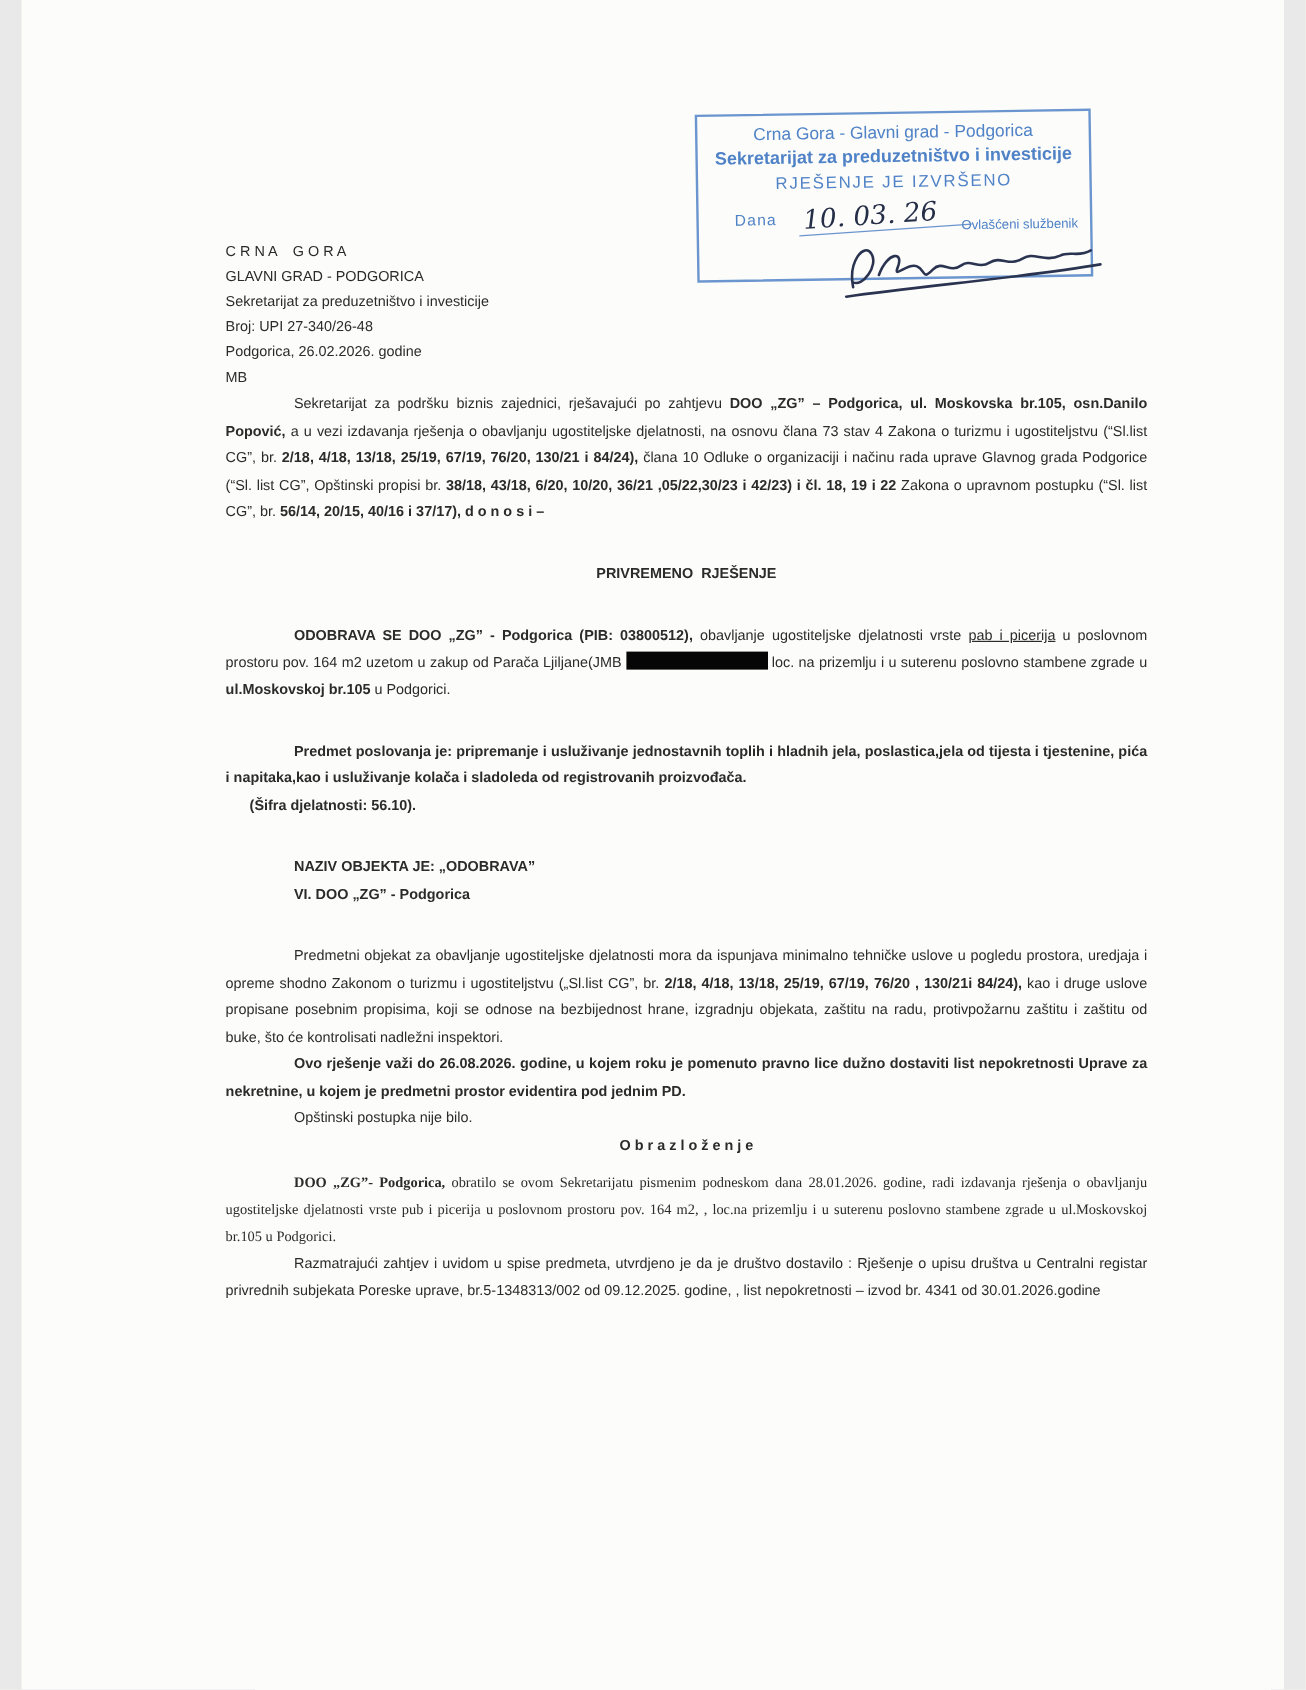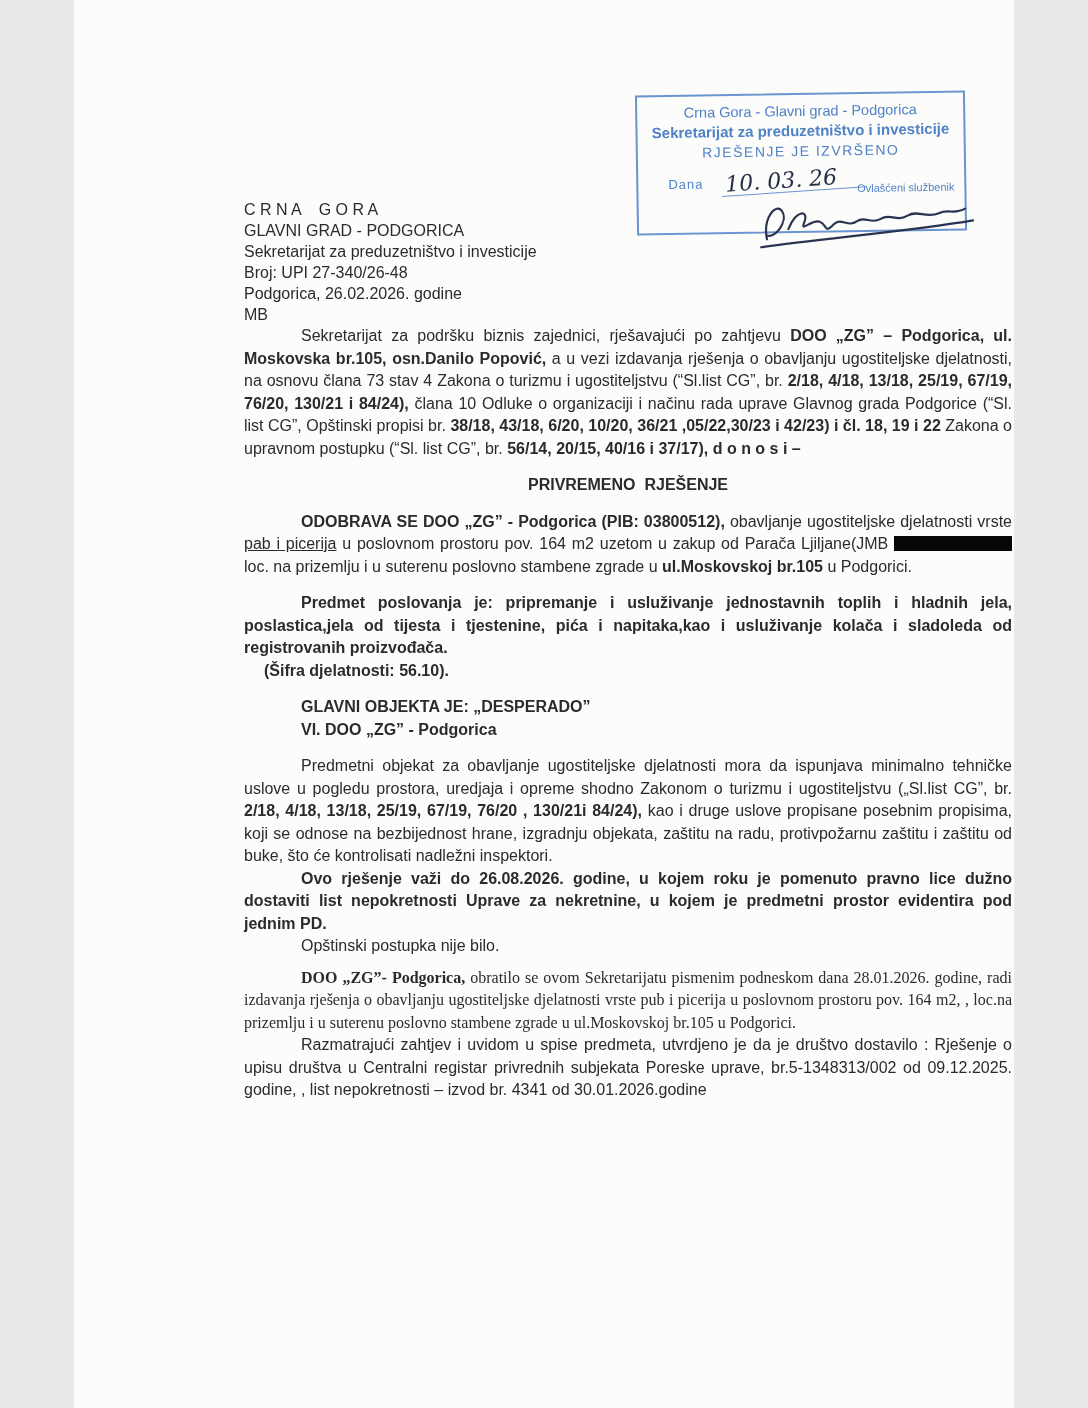--- a/index.html
+++ b/index.html
@@ -1,19 +1,19 @@
 <!DOCTYPE html>
 <html><head>
 <meta charset="utf-8">
 <style>
   * { box-sizing: border-box; }
   html, body { margin: 0; padding: 0; background: #e9e9e9; }
 
   .page {
-    width: 940px;
+    width: 1052px;
     height: 1408px;
     margin: 0 auto;
     position: relative;
     background: #fcfcfa;
     font-family: "Liberation Sans", "DejaVu Sans", sans-serif;
     color: #2b2b2b;
     overflow: hidden;
   }
 
   
@@ -68,30 +68,30 @@
     height: 70px;
     pointer-events: none;
   }
 
   
   .content {
     position: absolute;
     left: 170px;
     top: 199px;
     width: 768px;
-    font-size: 16px;
+    font-size: 12px;
     line-height: 22.5px;
   }
   .hdr { line-height: 21px; }
   .hline { white-space: pre; }
 
   #doc-body .p { text-align: justify; text-indent: 57px; }
   #doc-body .center { text-align: center; font-weight: 700; white-space: pre; text-indent: 0; }
   #doc-body .shift { padding-left: 20px; }
-  #doc-body .gap { margin-top: 14px; }
+  #doc-body .gap { margin-top: 29px; }
   #doc-body .gapsm { margin-top: 9px; font-family: Liberation Serif, serif; }
 
   .b { font-weight: 700; }
   .u { text-decoration: underline; }
   .redacted {
     display: inline-block;
     width: 118px;
     height: 15px;
     background: #060606;
     vertical-align: -2px;
@@ -124,23 +124,24 @@
       <div class="hline">Broj: UPI 27-340/26-48</div>
       <div class="hline">Podgorica, 26.02.2026. godine</div>
       <div class="hline">MB</div>
     </div>
     <div id="doc-body">
         <div class="p"><span>Sekretarijat za podršku biznis zajednici, rješavajući po zahtjevu </span><span class="b">DOO „ZG” – Podgorica, ul. Moskovska br.105, osn.Danilo Popović,</span><span> a u vezi izdavanja rješenja o obavljanju ugostiteljske djelatnosti, na osnovu člana 73 stav 4 Zakona o turizmu i ugostiteljstvu (“Sl.list CG”, br. </span><span class="b">2/18, 4/18, 13/18, 25/19, 67/19, 76/20, 130/21 i 84/24),</span><span> člana 10 Odluke o organizaciji i načinu rada uprave Glavnog grada Podgorice (“Sl. list CG”, Opštinski propisi br. </span><span class="b">38/18, 43/18, 6/20, 10/20, 36/21 ,05/22,30/23 i 42/23) i čl. 18, 19 i 22</span><span> Zakona o upravnom postupku (“Sl. list CG”, br. </span><span class="b">56/14, 20/15, 40/16 i 37/17),</span><span class="b"> d o n o s i –</span></div>
         <div class="center gap"><span class="b">PRIVREMENO  RJEŠENJE</span></div>
         <div class="p gap"><span class="b">ODOBRAVA SE DOO „ZG” - Podgorica (PIB: 03800512),</span><span> obavljanje ugostiteljske djelatnosti vrste </span><span class="u">pab i picerija</span><span> u poslovnom prostoru pov. 164 m2 uzetom u zakup od Parača Ljiljane(JMB </span><span class="redacted"></span><span> loc. na prizemlju i u suterenu poslovno stambene zgrade u </span><span class="b">ul.Moskovskoj br.105</span><span> u Podgorici.</span></div>
         <div class="p gap"><span class="b">Predmet poslovanja je: pripremanje i usluživanje jednostavnih toplih i hladnih jela, poslastica,jela od tijesta i tjestenine, pića i napitaka,kao i usluživanje kolača i sladoleda od registrovanih proizvođača.</span></div>
         <div class="shift"><span class="b">(Šifra djelatnosti: 56.10).</span></div>
-        <div class="p gap"><span class="b">GLAVNI OBJEKTA JE:  „DESPERADO”</span></div>
+        <div class="p gap"><span class="b">NAZIV OBJEKTA JE:  „ODOBRAVA”</span></div>
         <div class="p"><span class="b">VI. DOO „ZG” - Podgorica</span></div>
         <div class="p gap"><span>Predmetni objekat za obavljanje ugostiteljske djelatnosti mora da ispunjava minimalno tehničke uslove u pogledu prostora, uredjaja i opreme shodno Zakonom o turizmu i ugostiteljstvu („Sl.list CG”, br. </span><span class="b">2/18, 4/18, 13/18, 25/19, 67/19, 76/20 , 130/21i 84/24),</span><span> kao i druge uslove propisane posebnim propisima, koji se odnose na bezbijednost hrane, izgradnju objekata, zaštitu na radu, protivpožarnu zaštitu i zaštitu od buke, što će kontrolisati nadležni inspektori.</span></div>
         <div class="p"><span class="b">Ovo rješenje važi do 26.08.2026. godine, u kojem roku je pomenuto pravno lice dužno dostaviti list nepokretnosti Uprave za nekretnine, u kojem je predmetni prostor evidentira pod jednim PD.</span></div>
         <div class="p"><span>Opštinski postupka nije bilo.</span></div>
+        <div class="center"><span class="b">O b r a z l o ž e n j e</span></div>
         <div class="p gapsm"><span class="b">DOO „ZG”- Podgorica,</span><span> obratilo se ovom Sekretarijatu pismenim podneskom dana 28.01.2026. godine, radi izdavanja rješenja o obavljanju ugostiteljske djelatnosti vrste pub i picerija u poslovnom prostoru pov. 164 m2, , loc.na prizemlju i u suterenu poslovno stambene zgrade u ul.Moskovskoj br.105 u Podgorici.</span></div>
         <div class="p"><span>Razmatrajući zahtjev i uvidom u spise predmeta, utvrdjeno je da je društvo dostavilo : Rješenje o upisu društva u Centralni registar privrednih subjekata Poreske uprave, br.5-1348313/002 od 09.12.2025. godine, , list nepokretnosti – izvod br. 4341 od 30.01.2026.godine</span></div>
       </div>
   </div>
 
 </div>
 
 </body></html>

